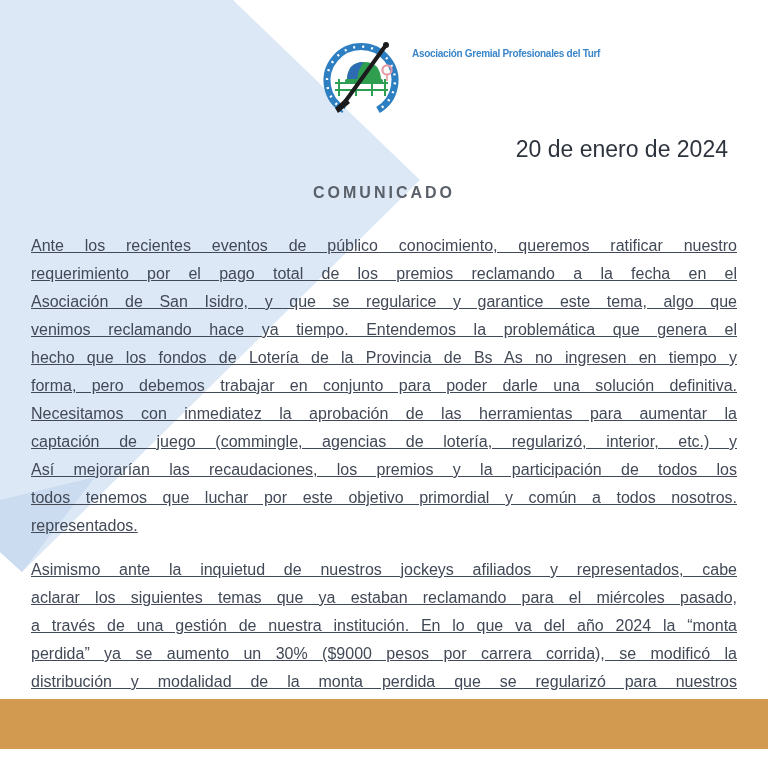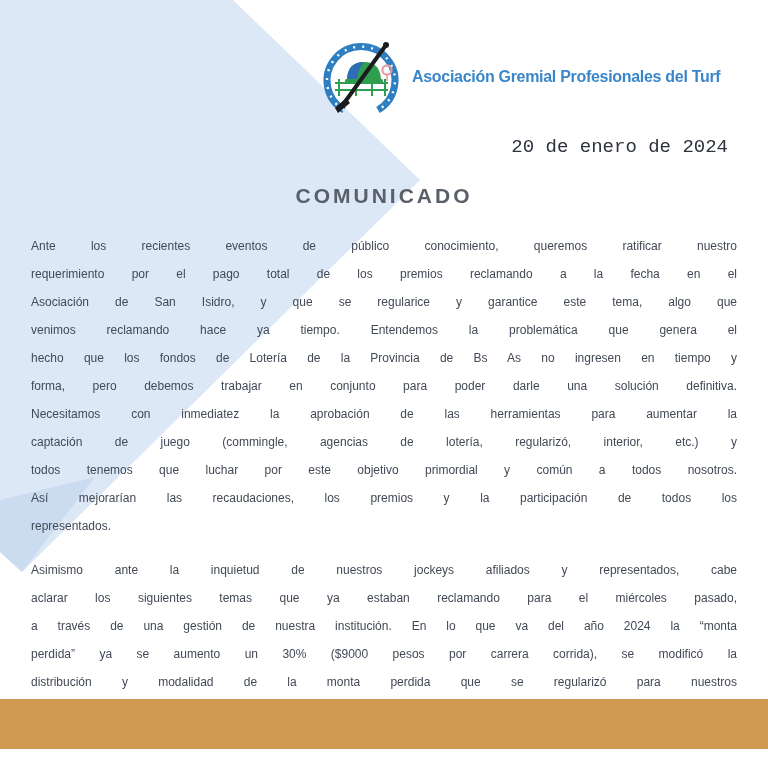--- a/index.html
+++ b/index.html
@@ -22,31 +22,31 @@
   body{font-family:"Liberation Sans",sans-serif;background:#fff;}
   .page{position:relative;width:768px;height:768px;background:var(--page-bg);overflow:hidden;}
 
   
   .band{position:absolute;inset:0;background:var(--band-blue);
         clip-path:polygon(0 0,233px 0,420px 180px,22px 572px,0 552px);z-index:0;}
   .band-tip{position:absolute;inset:0;background:var(--band-tip-blue);
         clip-path:polygon(0 500px,95px 477px,22px 572px,0 552px);z-index:0;}
 
   .logo{position:absolute;left:320px;top:34px;width:82px;height:82px;z-index:2;}
-  .org{position:absolute;left:412px;top:68px;width:340px;
-       font-size:16px;font-weight:bold;letter-spacing:-0.3px;
+  .org{position:absolute;left:412px;top:48px;width:340px;
+       font-size:10px;font-weight:bold;letter-spacing:-0.3px;
        color:var(--brand-blue);z-index:2;}
-  .date{position:absolute;right:40px;top:136px;font-size:19px;
-        color:var(--date-dark);z-index:2;font-family:Liberation Mono, monospace;}
+  .date{position:absolute;right:40px;top:136px;font-size:23px;
+        color:var(--date-dark);z-index:2;}
   .title{position:absolute;left:0;right:0;top:184px;margin:0;text-align:center;
-         font-size:21px;font-weight:600;letter-spacing:3px;
+         font-size:16px;font-weight:600;letter-spacing:3px;
          color:var(--title-gray);z-index:2;}
 
   .body{position:absolute;left:31px;width:706px;top:232px;
-        color:var(--body-text);font-size:12px;z-index:1;}
+        color:var(--body-text);font-size:16px;z-index:1;text-decoration:underline;}
   .para{margin:0;}
   .para + .para{margin-top:16px;}
   .line{height:28px;line-height:28px;overflow:hidden;
         text-align:justify;text-align-last:justify;word-spacing:1px;}
   .line.line-last{text-align-last:left;}
 
   .bar{position:absolute;left:0;top:699px;width:768px;height:50px;
        background:var(--bar-tan);z-index:3;}
 </style>
 </head>
@@ -96,22 +96,22 @@
   <main class="body">
       <div class="para">
         <div class="line">Ante los recientes eventos de público conocimiento, queremos ratificar nuestro</div>
         <div class="line">requerimiento por el pago total de los premios reclamando a la fecha en el</div>
         <div class="line">Asociación de San Isidro, y que se regularice y garantice este tema, algo que</div>
         <div class="line">venimos reclamando hace ya tiempo. Entendemos la problemática que genera el</div>
         <div class="line">hecho que los fondos de Lotería de la Provincia de Bs As no ingresen en tiempo y</div>
         <div class="line">forma, pero debemos trabajar en conjunto para poder darle una solución definitiva.</div>
         <div class="line">Necesitamos con inmediatez la aprobación de las herramientas para aumentar la</div>
         <div class="line">captación de juego (commingle, agencias de lotería, regularizó, interior, etc.) y</div>
+        <div class="line">Así mejorarían las recaudaciones, los premios y la participación de todos los</div>
         <div class="line">todos tenemos que luchar por este objetivo primordial y común a todos nosotros.</div>
-        <div class="line">Así mejorarían las recaudaciones, los premios y la participación de todos los</div>
         <div class="line line-last">representados.</div>
       </div>
       <div class="para">
         <div class="line">Asimismo ante la inquietud de nuestros jockeys afiliados y representados, cabe</div>
         <div class="line">aclarar los siguientes temas que ya estaban reclamando para el miércoles pasado,</div>
         <div class="line">a través de una gestión de nuestra institución. En lo que va del año 2024 la “monta</div>
         <div class="line">perdida” ya se aumento un 30% ($9000 pesos por carrera corrida), se modificó la</div>
         <div class="line">distribución y modalidad de la monta perdida que se regularizó para nuestros</div>
       </div>
     </main>

